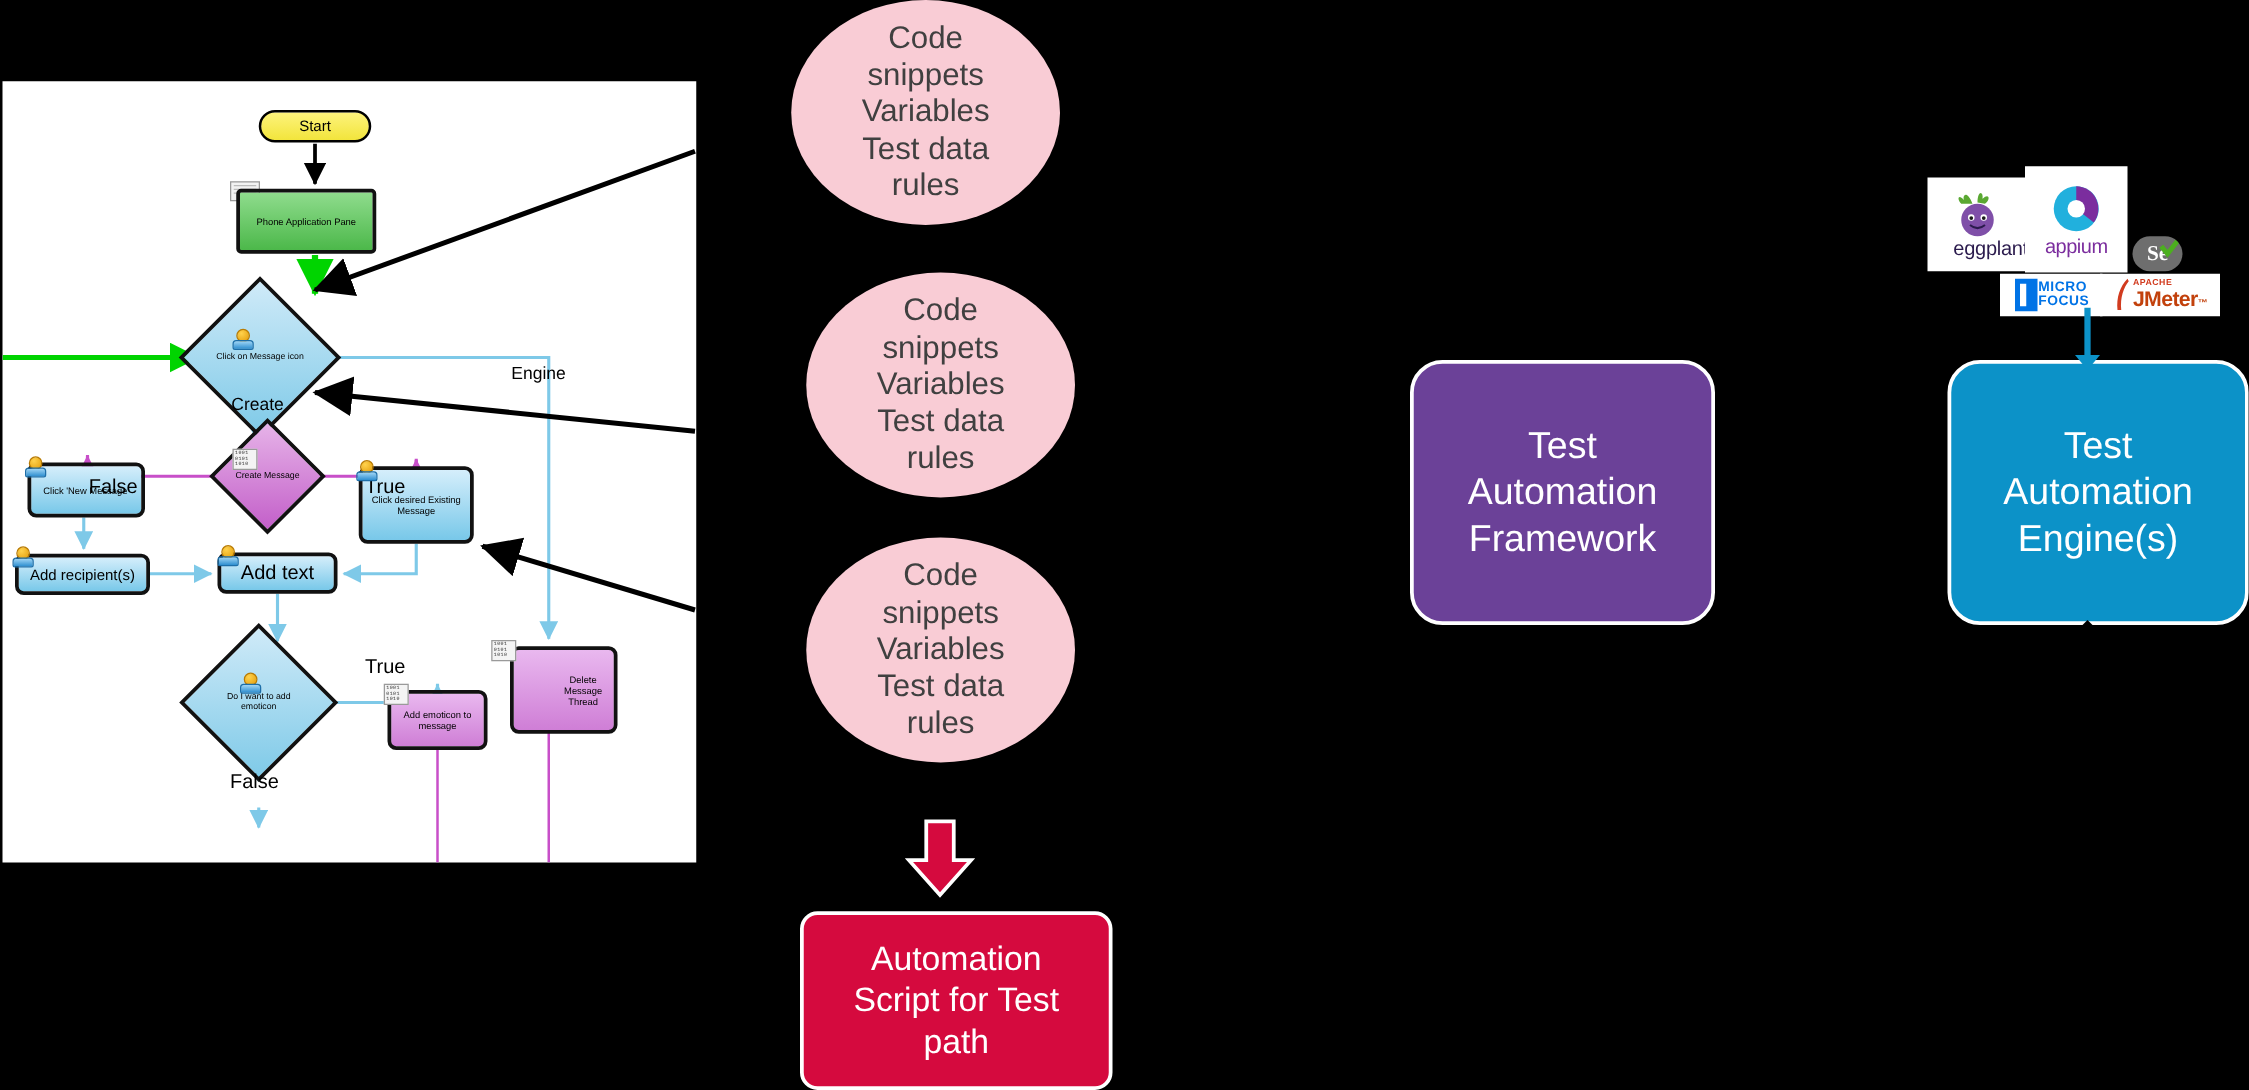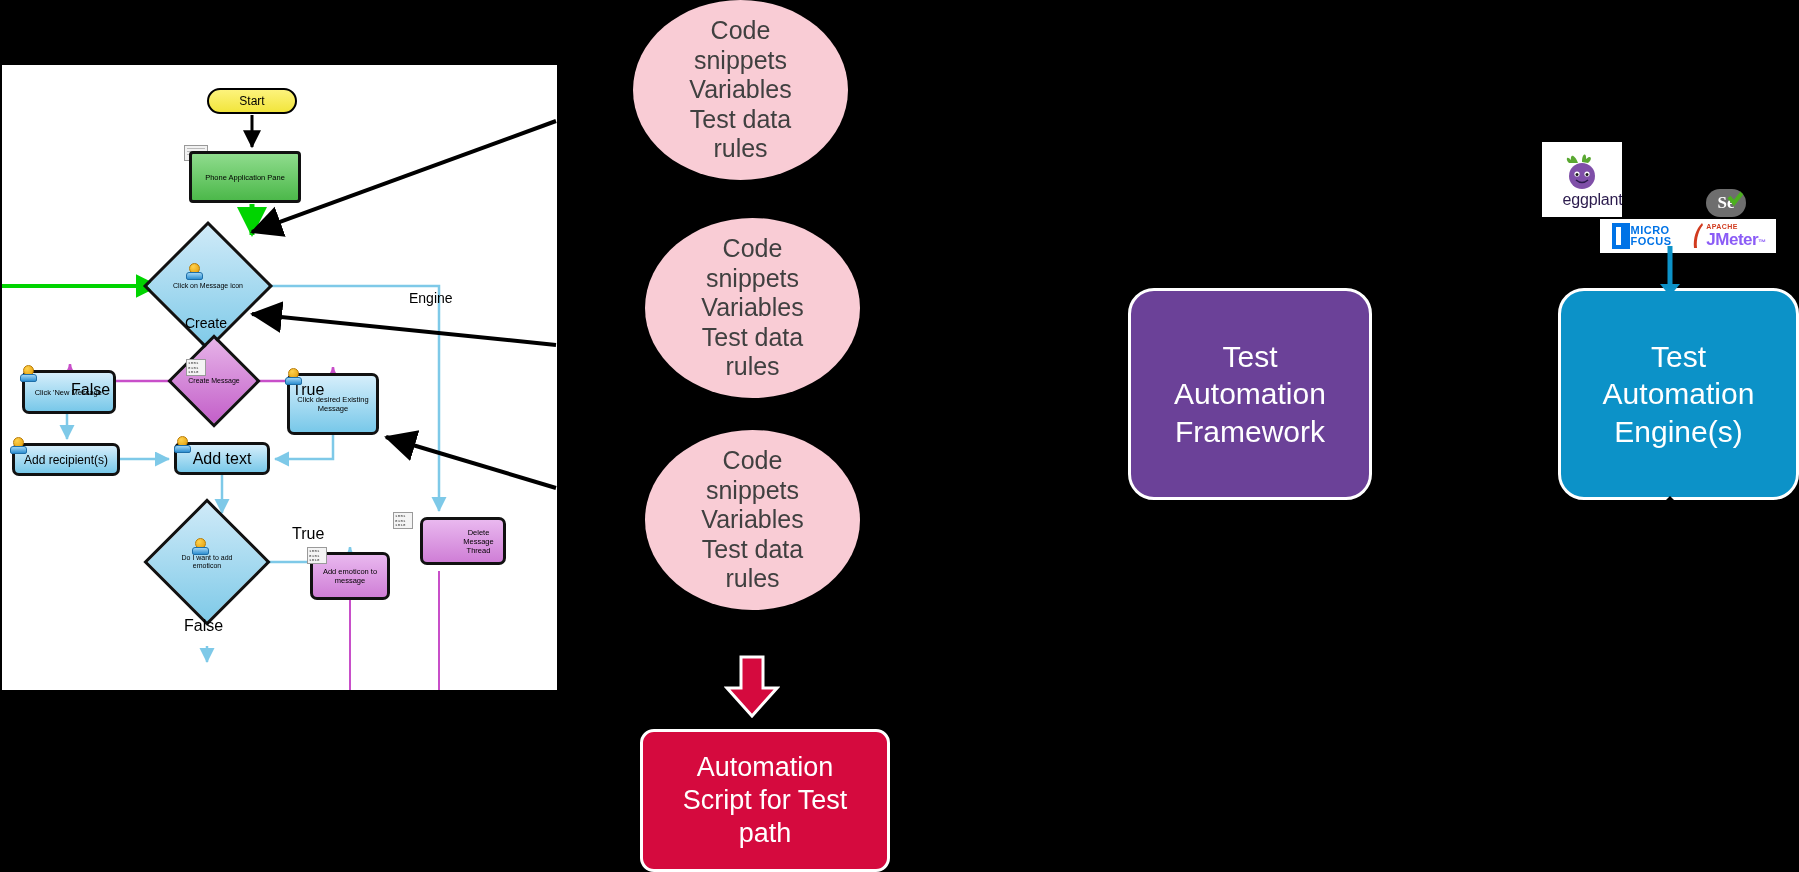--- a/index.html
+++ b/index.html
@@ -41,21 +41,21 @@
          text-align:center;background:linear-gradient(#d5eefb,#78c8e9);}
   .n-newmsg{left:20px;top:305px;width:94px;height:44px;font-size:7.5px;}
   .n-exist{left:285px;top:308px;width:92px;height:62px;font-size:7.5px;}
   .n-recip{left:10px;top:378px;width:108px;height:33px;font-size:12px;}
   .n-addtext{left:172px;top:377px;width:96px;height:33px;font-size:16px;}
 
   .n-purple{position:absolute;box-sizing:border-box;border:3px solid #111;
          border-radius:7px;display:flex;align-items:center;justify-content:center;
          text-align:center;background:linear-gradient(#e9b8ef,#cf7ed6);font-size:7.5px;}
   .n-addemot{left:308px;top:487px;width:80px;height:48px;}
-  .n-delthread{left:418px;top:452px;width:86px;height:48px;padding-left:31px;}
+  .n-delthread{left:406px;top:452px;width:86px;height:70px;padding-left:31px;}
 
   
   .actor{position:absolute;width:17px;height:17px;z-index:6;}
   .actor .head{position:absolute;left:3px;top:0;width:11px;height:11px;border-radius:50%;
      background:radial-gradient(circle at 35% 30%,#ffd24d,#e39b07);border:1px solid #b87b04;
      box-sizing:border-box;}
   .actor .body{position:absolute;left:0;top:9px;width:17px;height:8px;border-radius:3px 3px 2px 2px;
      background:linear-gradient(#9fd5f5,#2f8fd0);border:1px solid #1d6ea8;box-sizing:border-box;}
 
   
@@ -101,21 +101,21 @@
   .lg-appium{left:78px;top:0px;width:82px;height:85px;flex-direction:column;}
   .lg-se{left:164px;top:12px;width:40px;height:28px;background:#6e6e6e;border-radius:16px;margin-top:44px;}
   .lg-mf{left:58px;top:86px;width:82px;height:34px;}
   .lg-jm{left:138px;top:86px;width:96px;height:34px;flex-direction:column;}
 
   .eggword{font-size:16px;color:#2b1b4d;font-weight:normal;letter-spacing:-.2px;margin-left:21px;}
   .appword{font-size:16px;color:#7b2d9e;letter-spacing:-.4px;}
   .seword{font-size:17px;color:#fff;font-weight:bold;font-family:"Liberation Serif",serif;}
   .mfword{font-size:11px;color:#0073e6;font-weight:bold;line-height:11px;
           font-family:"Liberation Sans",sans-serif;letter-spacing:.5px;}
-  .jmword{font-size:17px;color:#8b5cf6;font-weight:bold;letter-spacing:-.5px;}
+  .jmword{font-size:17px;color:#c2410c;font-weight:bold;letter-spacing:-.5px;}
   .apword{font-size:7px;color:#d13b1f;font-weight:bold;letter-spacing:.4px;}
 
   .sr{position:absolute;width:1px;height:1px;overflow:hidden;clip:rect(0 0 0 0);}
 </style>
 </head>
 <body>
 
 <div class="stage">
 
   <div class="fc-panel">
@@ -291,20 +291,28 @@
         <ellipse cx="24" cy="25" rx="13" ry="13" fill="#7f4fa8"></ellipse>
         <circle cx="19" cy="23" r="2.6" fill="#fff"></circle>
           <circle cx="29" cy="23" r="2.6" fill="#fff"></circle>
         <circle cx="19" cy="23.4" r="1.5" fill="#1a1a1a"></circle>
           <circle cx="29" cy="23.4" r="1.5" fill="#1a1a1a"></circle>
         <path d="M18,29 Q24,34 30,29" stroke="#2b1b4d" stroke-width="1.6" fill="none"></path>
       </svg>
       <div class="eggword">eggplant</div>
     </div>
 
+    <div class="logocard lg-appium">
+      <svg width="48" height="44" viewBox="0 0 48 44">
+        <path d="M24,4 A18,18 0 0,1 24,40 A18,18 0 0,1 24,4 Z" fill="#21b0dd"></path>
+        <path d="M24,4 A18,18 0 0,1 38,33 L24,22 Z" fill="#7b2d9e"></path>
+        <circle cx="24" cy="22" r="7" fill="#fff"></circle>
+      </svg>
+      <div class="appword">appium</div>
+    </div>
 
     <div class="logocard lg-se">
       <span class="seword">Se</span>
       <svg width="22" height="20" viewBox="0 0 22 20" style="position:absolute;right:-2px;top:-2px;">
         <path d="M3,10 L8,16 L19,2" stroke="#4caf1f" stroke-width="4" fill="none"></path>
       </svg>
     </div>
 
     <div class="logocard lg-mf">
       <svg width="20" height="28" viewBox="0 0 20 28">

